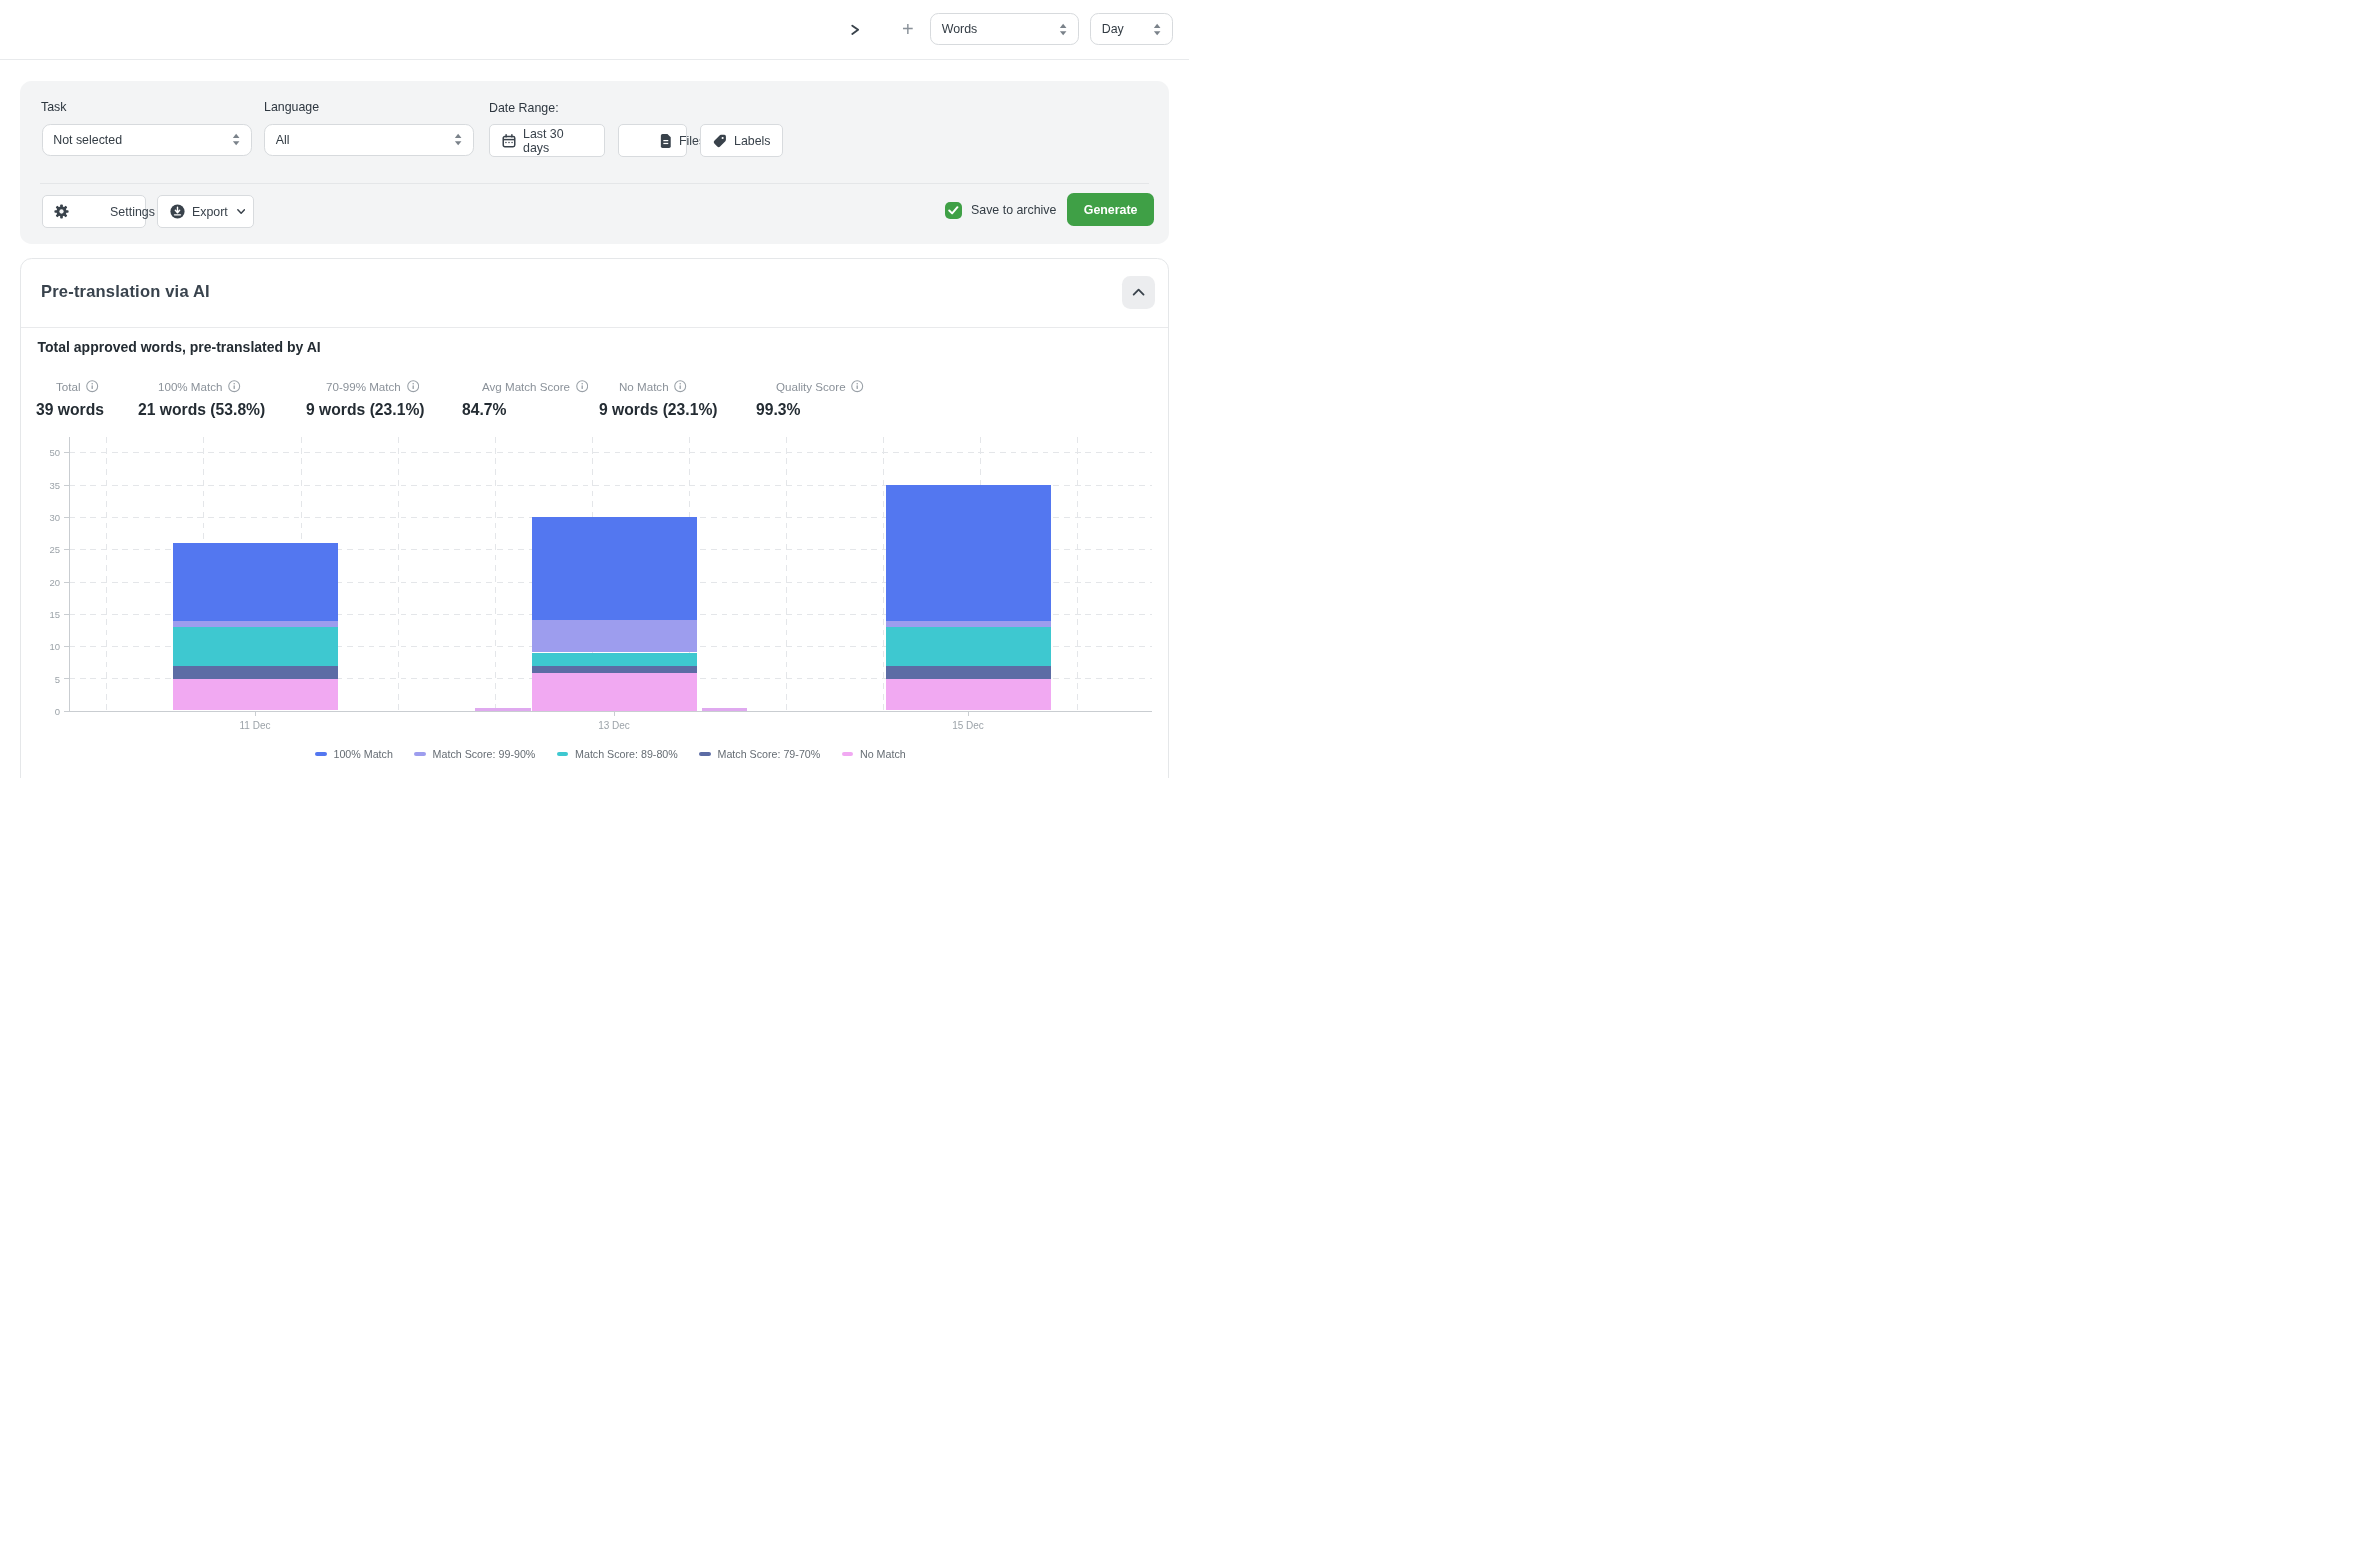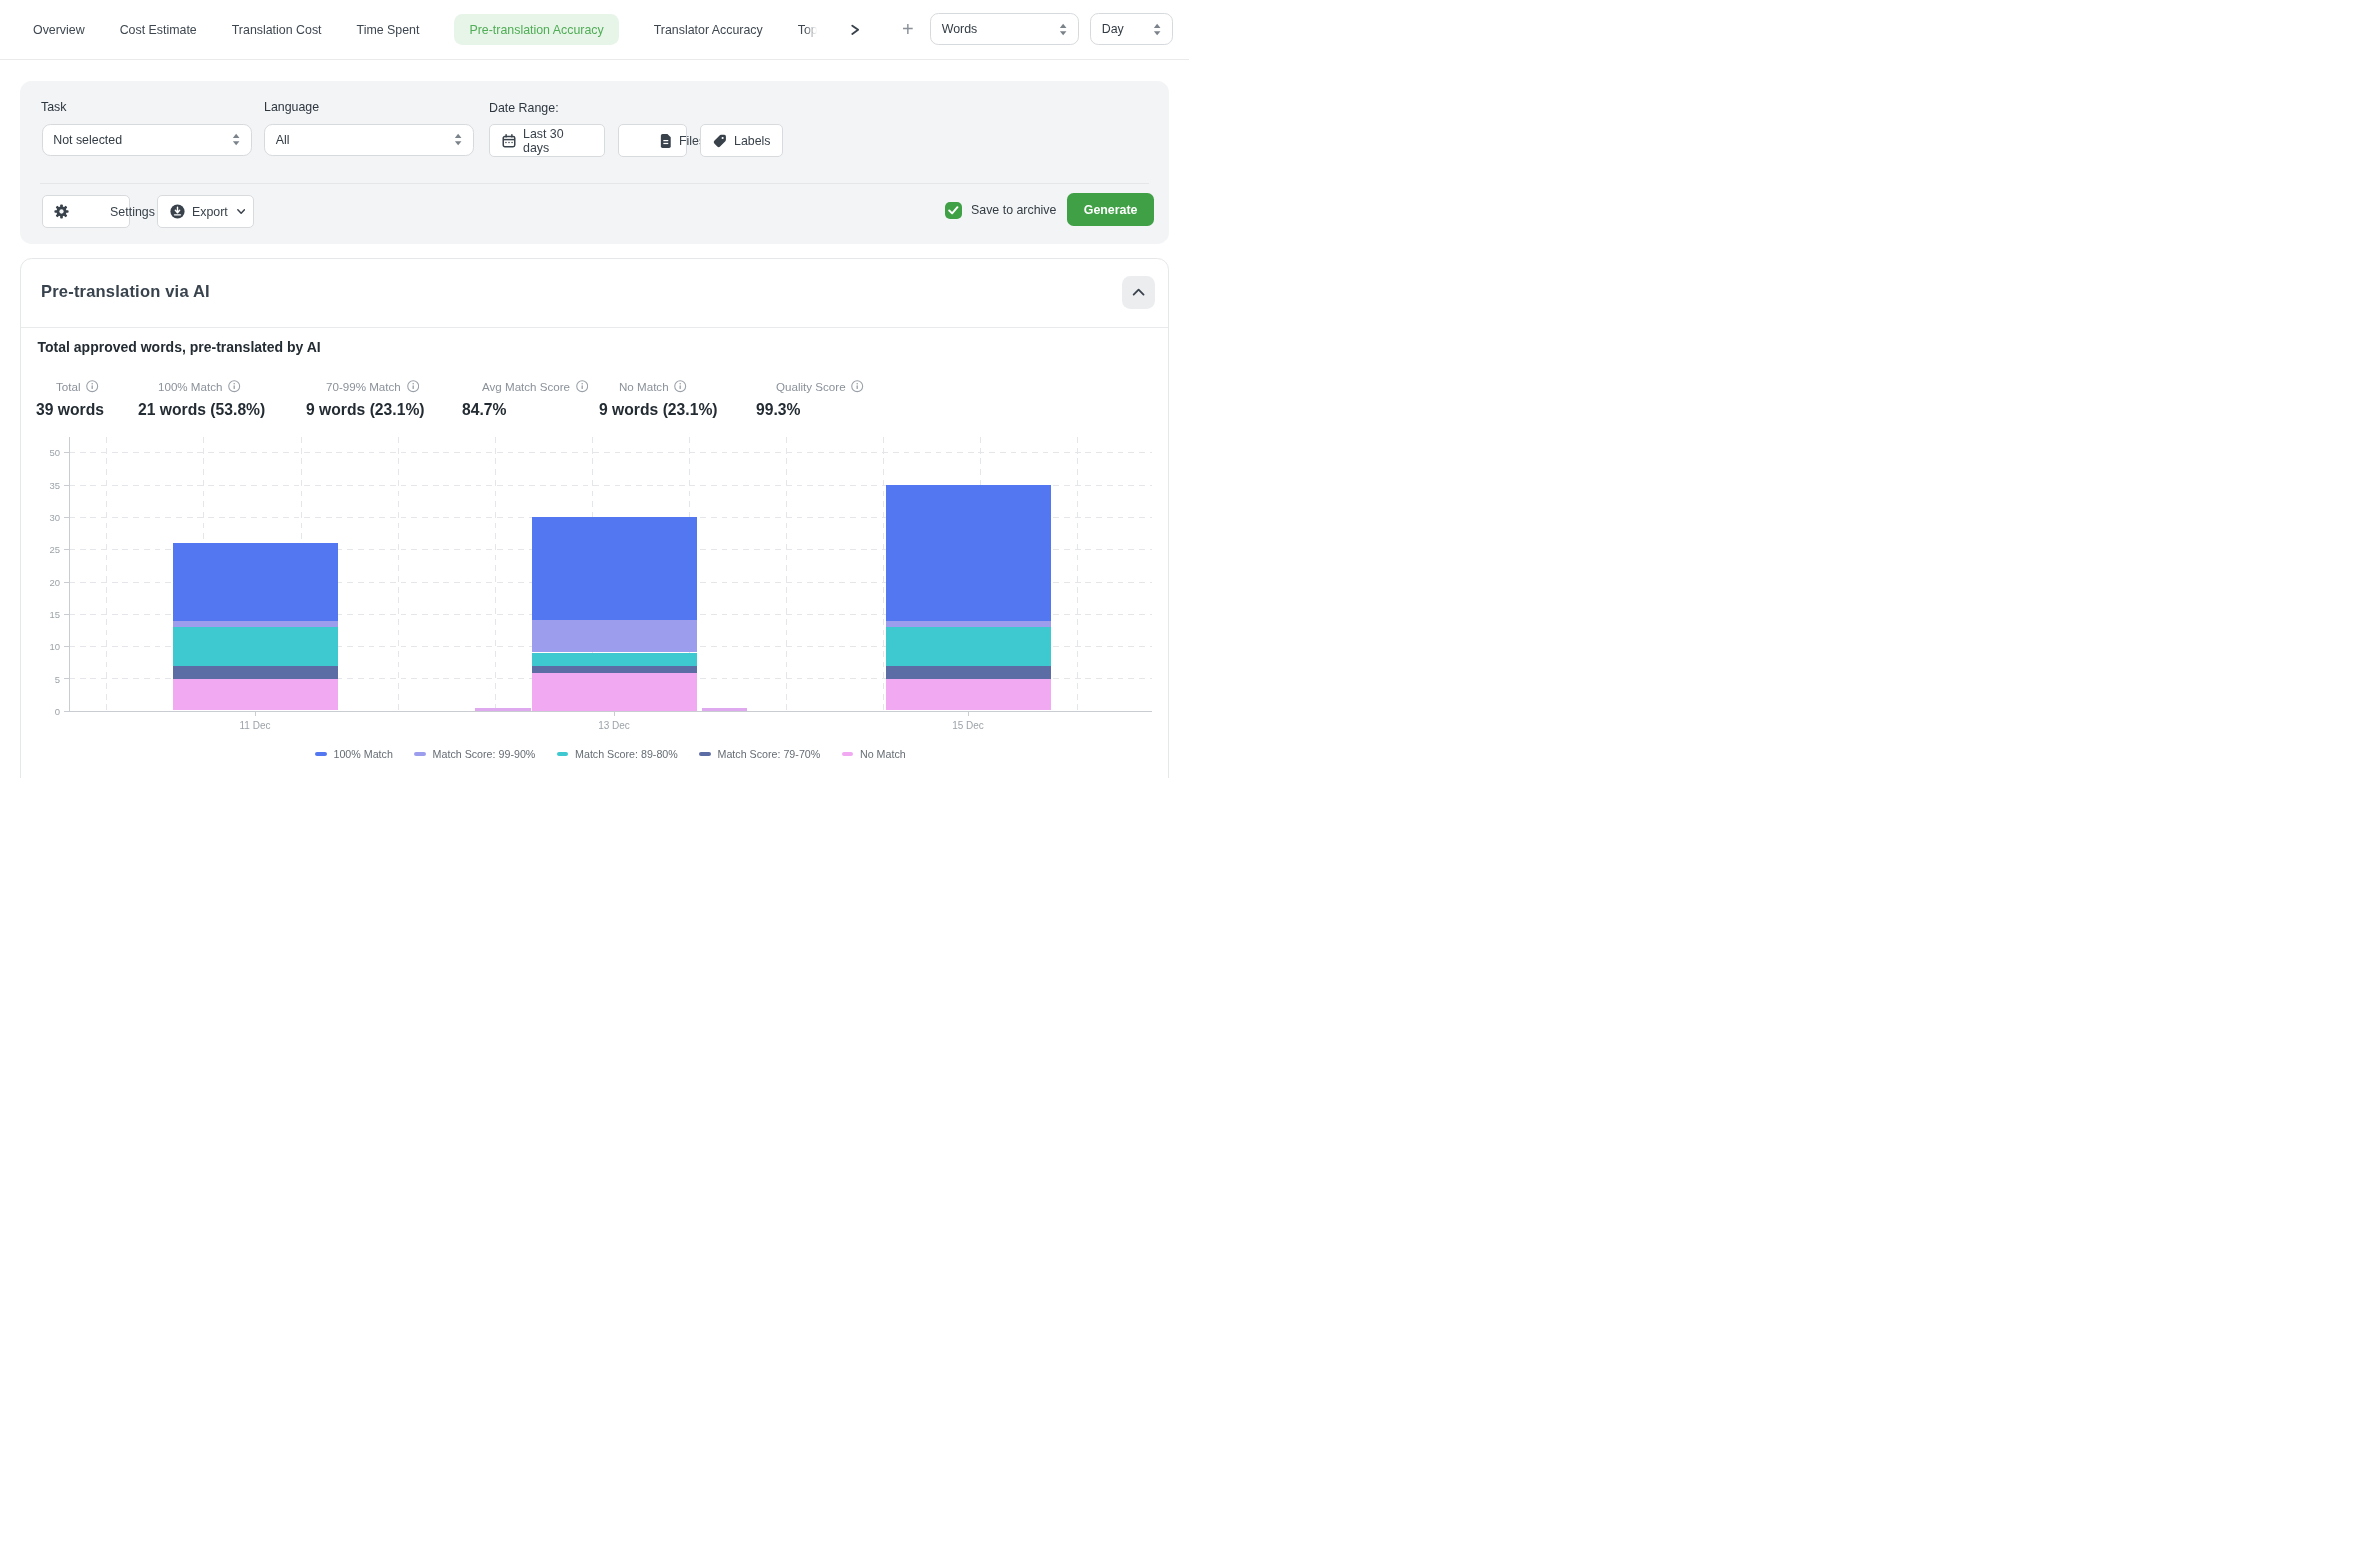--- a/index.html
+++ b/index.html
@@ -79,29 +79,20 @@
   svg{display:block;}
 </style>
 </head>
 <body>
 
 <div id="page">
 
   <div class="abs top-sliver"></div>
 
   <div class="abs tabbar">
-    <div class="tabs">
-      <div class="tab">Overview</div>
-      <div class="tab">Cost Estimate</div>
-      <div class="tab">Translation Cost</div>
-      <div class="tab">Time Spent</div>
-      <div class="tab active">Pre-translation Accuracy</div>
-      <div class="tab">Translator Accuracy</div>
-      <div class="tab faded">Top</div>
-    </div>
     <div class="abs tab-chevron">
       <span>
         <svg width="11.6" height="11.6" viewBox="0 0 14 14">
             <polyline points="4,2 11,7 4,12" fill="none" stroke="#3A434C" stroke-width="2.3" stroke-linecap="round" stroke-linejoin="round"></polyline>
           </svg>
       </span>
     </div>
     <div class="abs tab-plus">+</div>
 
     <div class="abs select sel-words">
@@ -177,21 +168,21 @@
         <svg width="14" height="14" viewBox="0 0 17 17">
             <path d="M1.6 8.2 L8 1.8 A2.4 2.4 0 0 1 9.7 1 H13.8 A1.9 1.9 0 0 1 15.7 2.9 V7 c0 .64-.25 1.25-.7 1.7 L8.6 15.1 a2.4 2.4 0 0 1-3.4 0 L1.6 11.5 a2.4 2.4 0 0 1 0-3.3 Z" fill="#39424B"></path>
             <circle cx="11.7" cy="4.9" r="1.3" fill="#fff"></circle>
           </svg>
       </span>
       <span>Labels</span>
     </div>
 
     <div class="panel-divider"></div>
 
-    <div class="fbtn fbtn2" style="left:21.5px;width:88px;gap:41px;">
+    <div class="fbtn fbtn2" style="left:21.5px;width:104px;gap:41px;">
       <span>
         <svg width="15" height="15" viewBox="0 0 18 18">
           <g fill="#39424B">
             <rect x="7.4" y="0.5" width="3.2" height="17" rx="1"></rect>
             <rect x="7.4" y="0.5" width="3.2" height="17" rx="1" transform="rotate(45 9 9)"></rect>
             <rect x="7.4" y="0.5" width="3.2" height="17" rx="1" transform="rotate(90 9 9)"></rect>
             <rect x="7.4" y="0.5" width="3.2" height="17" rx="1" transform="rotate(135 9 9)"></rect>
             <circle cx="9" cy="9" r="6"></circle>
           </g>
           <circle cx="9" cy="9" r="2.6" fill="#F3F4F5"></circle>

